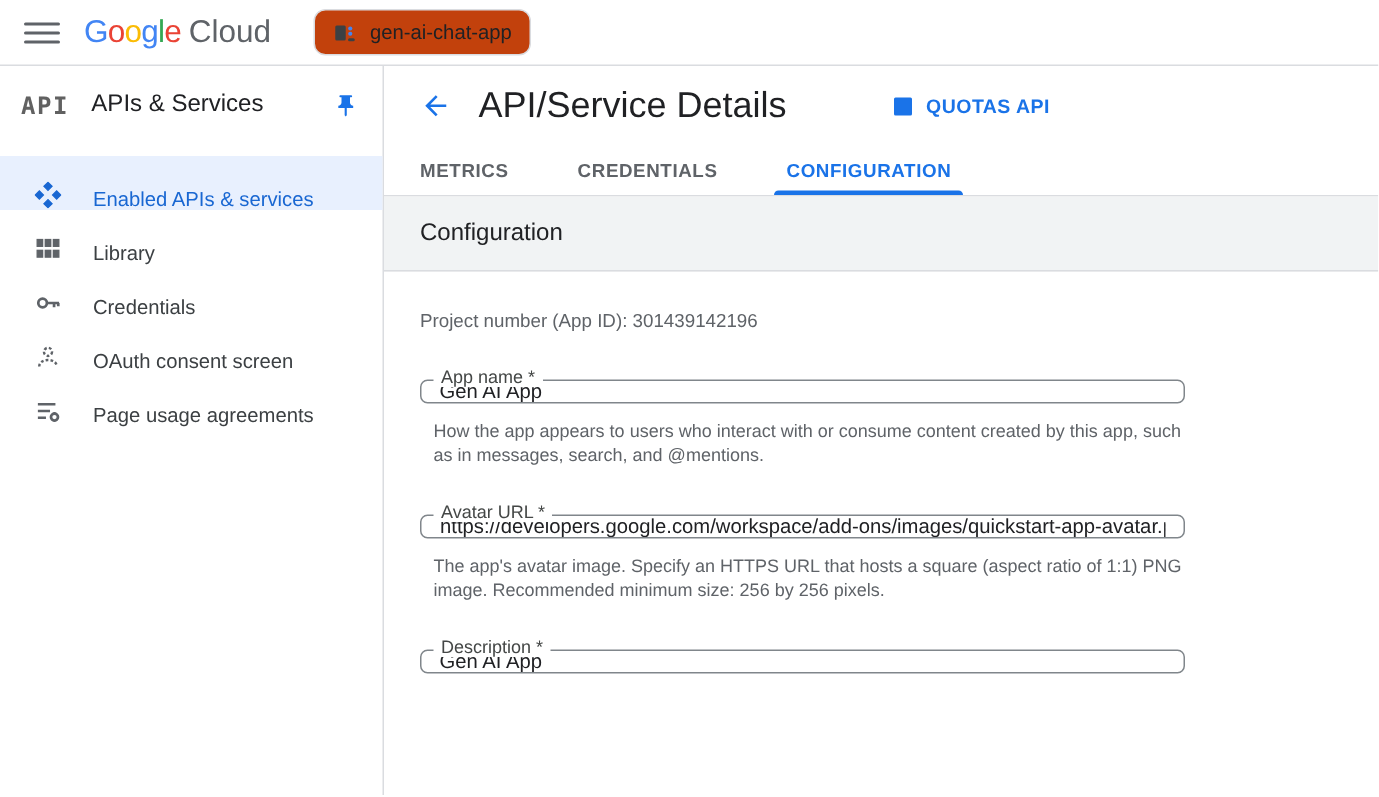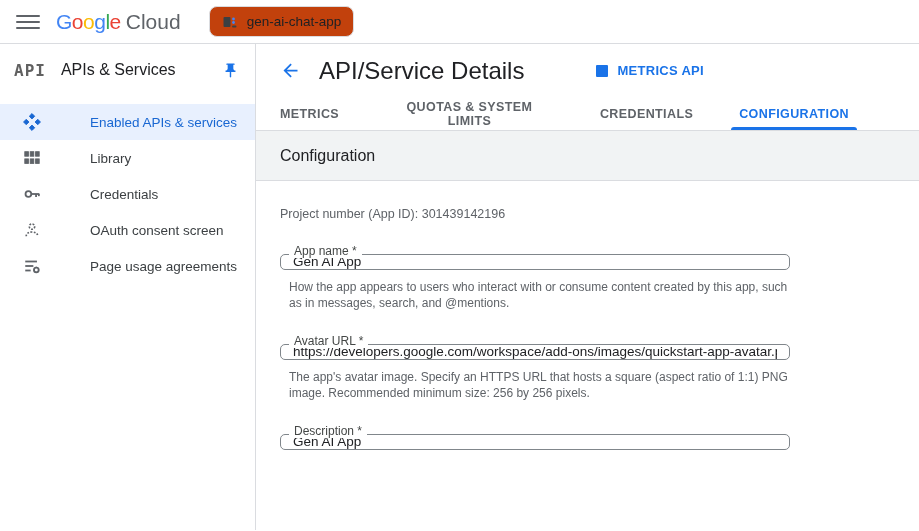--- a/index.html
+++ b/index.html
@@ -61,25 +61,24 @@
     font-family: "DejaVu Sans Mono", monospace;
     font-weight: bold; font-size: 16px; letter-spacing: 1px;
     color: #616161;
   }
   .sidebar-title { font-size: 16px; color: #202124; margin-left: 15px; flex: 1; }
   .pin-btn { background: none; border: none; cursor: pointer; display: flex; align-items: center; }
 
   .nav { margin-top: 8px; }
   .nav-item {
     height: 36px;
-    display: flex; align-items: center;
+    display: flex; align-items: flex-end;
     padding-left: 22px;
     font-size: 13.5px; color: #3c4043;
     cursor: pointer;
-    gap: 28px;
   }
   .nav-item .nav-icon { width: 20px; height: 20px; margin-right: 20px; display: flex; align-items: center; justify-content: center; }
   .nav-item.active { background: #e8f0fe; color: #1967d2; font-weight: 500; }
   .nav-item svg { stroke: #5f6368; fill: #5f6368; }
   .nav-item.active svg { stroke: #1967d2; fill: #1967d2; }
   .nav-item svg.stroke-only { fill: none; }
 
   
   .main { flex: 1; display: flex; flex-direction: column; background: #fff; overflow: hidden; }
   .detail-header {
@@ -256,27 +255,26 @@
   <main class="main">
     <div class="detail-header">
       <button class="back-btn">
         <svg width="21" height="21" viewBox="0 0 24 24" fill="#1a73e8">
           <path d="M20 11H7.83l5.59-5.59L12 4l-8 8 8 8 1.41-1.41L7.83 13H20v-2z"></path>
         </svg>
       </button>
       <h1 class="page-title">API/Service Details</h1>
       <button class="disable-btn">
         <span class="disable-square"></span>
-        <span>METRICS API</span>
+        <span>QUOTAS API</span>
       </button>
     </div>
 
     <div class="tabs">
       <button class="tab">METRICS</button>
-      <button class="tab">QUOTAS &amp; SYSTEM LIMITS</button>
       <button class="tab">CREDENTIALS</button>
       <button class="tab active">CONFIGURATION</button>
     </div>
 
     <div class="band">Configuration</div>
 
     <div class="content">
       <p class="project-number">Project number (App ID): 301439142196</p>
 
       <div class="field">

